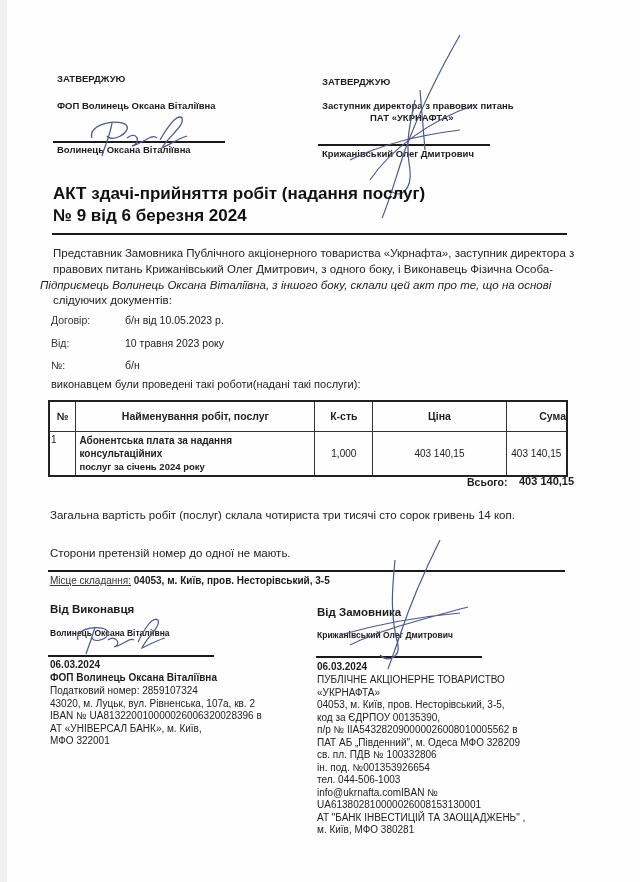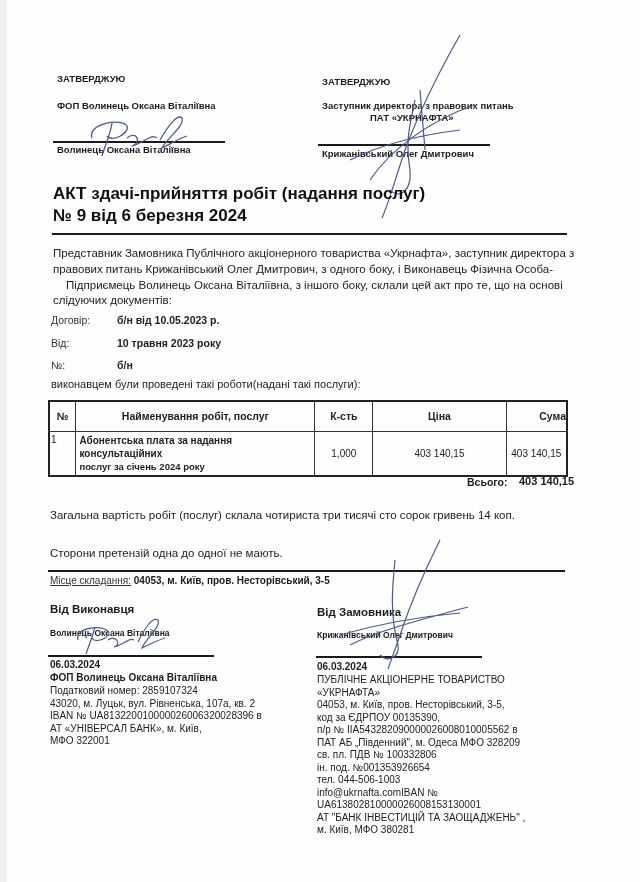--- a/index.html
+++ b/index.html
@@ -7,21 +7,21 @@
   body { font-family: "Liberation Sans", sans-serif; color: #1c1c1c; position: relative; }
   .page { position: absolute; left: 0; top: 0; width: 640px; height: 882px; background: #fefefe; }
   .left-edge { position: absolute; left: 0; top: 0; width: 7px; height: 882px; background: #f1f1f1; }
   .abs { position: absolute; }
   .b { font-weight: bold; }
   .small { font-size: 9.5px; }
   .sig-line { position: absolute; height: 2px; background: #1a1a1a; }
   .title { font-size: 17px; font-weight: bold; line-height: 22px; color: #111; }
   .para { font-size: 11.5px; line-height: 16.5px; color: #222; }
   .lbl { font-size: 10.5px; color: #333; }
-  .val { font-size: 10.5px; font-weight: bold; color: #222; }
+  .val { font-size: 10.5px; font-weight: normal; color: #222; margin-left: 8px; }
   table.works { position: absolute; left: 48px; top: 400px; width: 520px; border-collapse: collapse; border: 2px solid #222; }
   table.works th, table.works td { border: 1px solid #333; font-size: 10px; color: #222; }
   table.works th { font-weight: bold; height: 30px; text-align: center; font-size: 10.5px; }
   table.works td { height: 32px; vertical-align: top; padding: 2px 3px; }
   table.works td.num { text-align: center; vertical-align: middle; }
   .req { font-size: 10px; line-height: 12.5px; color: #222; }
   svg.sig { position: absolute; pointer-events: none; }
 </style>
 </head>
 <body>
@@ -47,21 +47,21 @@
   <svg class="sig" style="left:310px;top:30px;" width="170" height="190" viewBox="0 0 170 190">
     <path d="M150 5 C 130 40, 110 80, 95 120 C 85 150, 78 175, 72 188 M105 70 C 100 95, 95 110, 100 140 C 102 160, 90 170, 80 160 M60 150 C 80 120, 120 90, 165 75 M40 130 C 70 115, 110 105, 150 100 M110 60 L 115 120" stroke="#4a5a8c" stroke-width="1.2" fill="none"></path>
   </svg>
 
   <div class="abs title" style="left:53px;top:183px;">АКТ здачі-прийняття робіт (надання послуг)</div>
   <div class="abs title" style="left:53px;top:205px;">№ 9 від 6 березня 2024</div>
   <div class="sig-line" style="left:52px;top:233px;width:515px;"></div>
 
   <div class="abs para" style="left:53px;top:245px;">Представник Замовника Публічного акціонерного товариства «Укрнафта», заступник директора з</div>
   <div class="abs para" style="left:53px;top:261px;">правових питань Крижанівський Олег Дмитрович, з одного боку, і  Виконавець Фізична Особа-</div>
-  <div class="abs para" style="left:66px;top:277px;">Підприємець Волинець Оксана Віталіївна, з іншого боку, склали цей акт про те, що на основі</div>
+  <div class="abs para" style="left:40px;top:277px;font-style:italic;">Підприємець Волинець Оксана Віталіївна, з іншого боку, склали цей акт про те, що на основі</div>
   <div class="abs para" style="left:53px;top:292px;">слідуючих документів:</div>
 
   <div class="abs lbl" style="left:51px;top:314px;">Договір:</div>
   <div class="abs val" style="left:117px;top:314px;">б/н від 10.05.2023 р.</div>
   <div class="abs lbl" style="left:51px;top:337px;">Від:</div>
   <div class="abs val" style="left:117px;top:337px;">10 травня 2023 року</div>
   <div class="abs lbl" style="left:51px;top:359px;">№:</div>
   <div class="abs val" style="left:117px;top:359px;">б/н</div>
   <div class="abs para" style="left:51px;top:376px;font-size:11px;">виконавцем були проведені такі роботи(надані такі послуги):</div>
 
@@ -86,21 +86,21 @@
         <td class="num">403 140,15</td>
         <td class="num">403 140,15</td>
       </tr>
     </tbody>
   </table>
 
   <div class="abs b" style="left:467px;top:476px;font-size:10.5px;">Всього:</div>
   <div class="abs b" style="left:519px;top:475px;font-size:11px;">403 140,15</div>
 
   <div class="abs para" style="left:50px;top:507px;">Загальна вартість робіт (послуг) склала чотириста три тисячі сто сорок гривень 14 коп.</div>
-  <div class="abs para" style="left:50px;top:545px;">Сторони претензій одна до  одної не мають.</div>
+  <div class="abs para" style="left:50px;top:545px;">Сторони претензій номер до  одної не мають.</div>
   <div class="sig-line" style="left:48px;top:570px;width:517px;"></div>
   <div class="abs" style="left:50px;top:575px;font-size:10px;">
     <span style="text-decoration:underline;color:#333;">Місце складання:</span>
     <span class="b">04053, м. Київ, пров. Несторівський, 3-5</span>
   </div>
 
   <div class="abs b" style="left:50px;top:603px;font-size:11.5px;">Від  Виконавця</div>
   <div class="abs b" style="left:50px;top:628px;font-size:8.5px;">Волинець Оксана Віталіївна</div>
   <svg class="sig" style="left:70px;top:612px;" width="110" height="45" viewBox="0 0 110 45">
     <path d="M8 28 C 4 15, 35 12, 38 20 C 40 26, 25 32, 22 26 M25 15 C 22 26, 18 36, 16 42 M38 28 C 46 22, 52 33, 44 35 C 55 32, 60 25, 64 28 M68 30 C 74 18, 82 4, 88 8 C 91 15, 76 26, 72 36 C 80 32, 88 28, 95 26" stroke="#4a5a8c" stroke-width="1.2" fill="none"></path>

